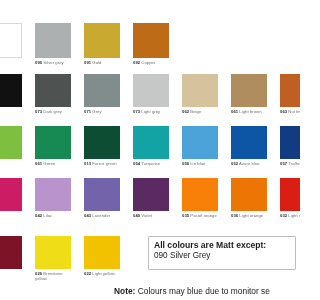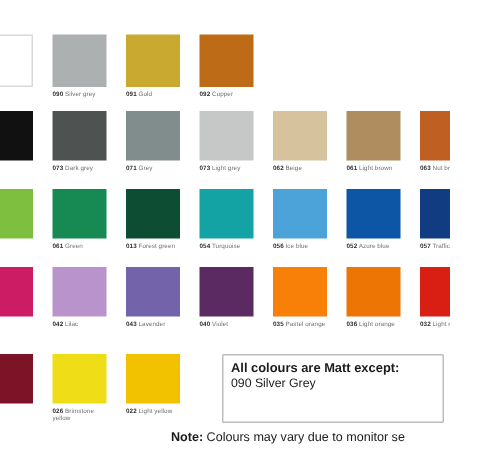--- a/index.html
+++ b/index.html
@@ -192,25 +192,25 @@
         <div class="sw" style="background: rgb(239, 221, 24); height: 33px;"></div>
         <div class="lbl"><b>026</b><span> Brimstone yellow</span></div>
       </div>
       <div class="cell" style="left: 84px; width: 36px;">
         <div class="sw" style="background: rgb(242, 194, 0); height: 33px;"></div>
         <div class="lbl"><b>022</b><span> Light yellow</span></div>
       </div>
     </div>
   </div>
 
-<div class="notebox" style="left:148px;top:236px;width:148px;height:46px;">
+<div class="notebox" style="left:148px;top:236px;width:148px;height:34px;">
   <div class="hd">All colours are Matt except:</div>
   <div class="grid">
     <div class="col colA">
       <div>090 Silver Grey</div>
     </div>
   </div>
 </div>
 
 <div class="footnote" style="left:114px;top:286px;">
   <b>Note:</b>
-  <span>Colours may vary due to monitor se</span>
+  <span>Colours may blue due to monitor se</span>
 </div>
 
 </body></html>

